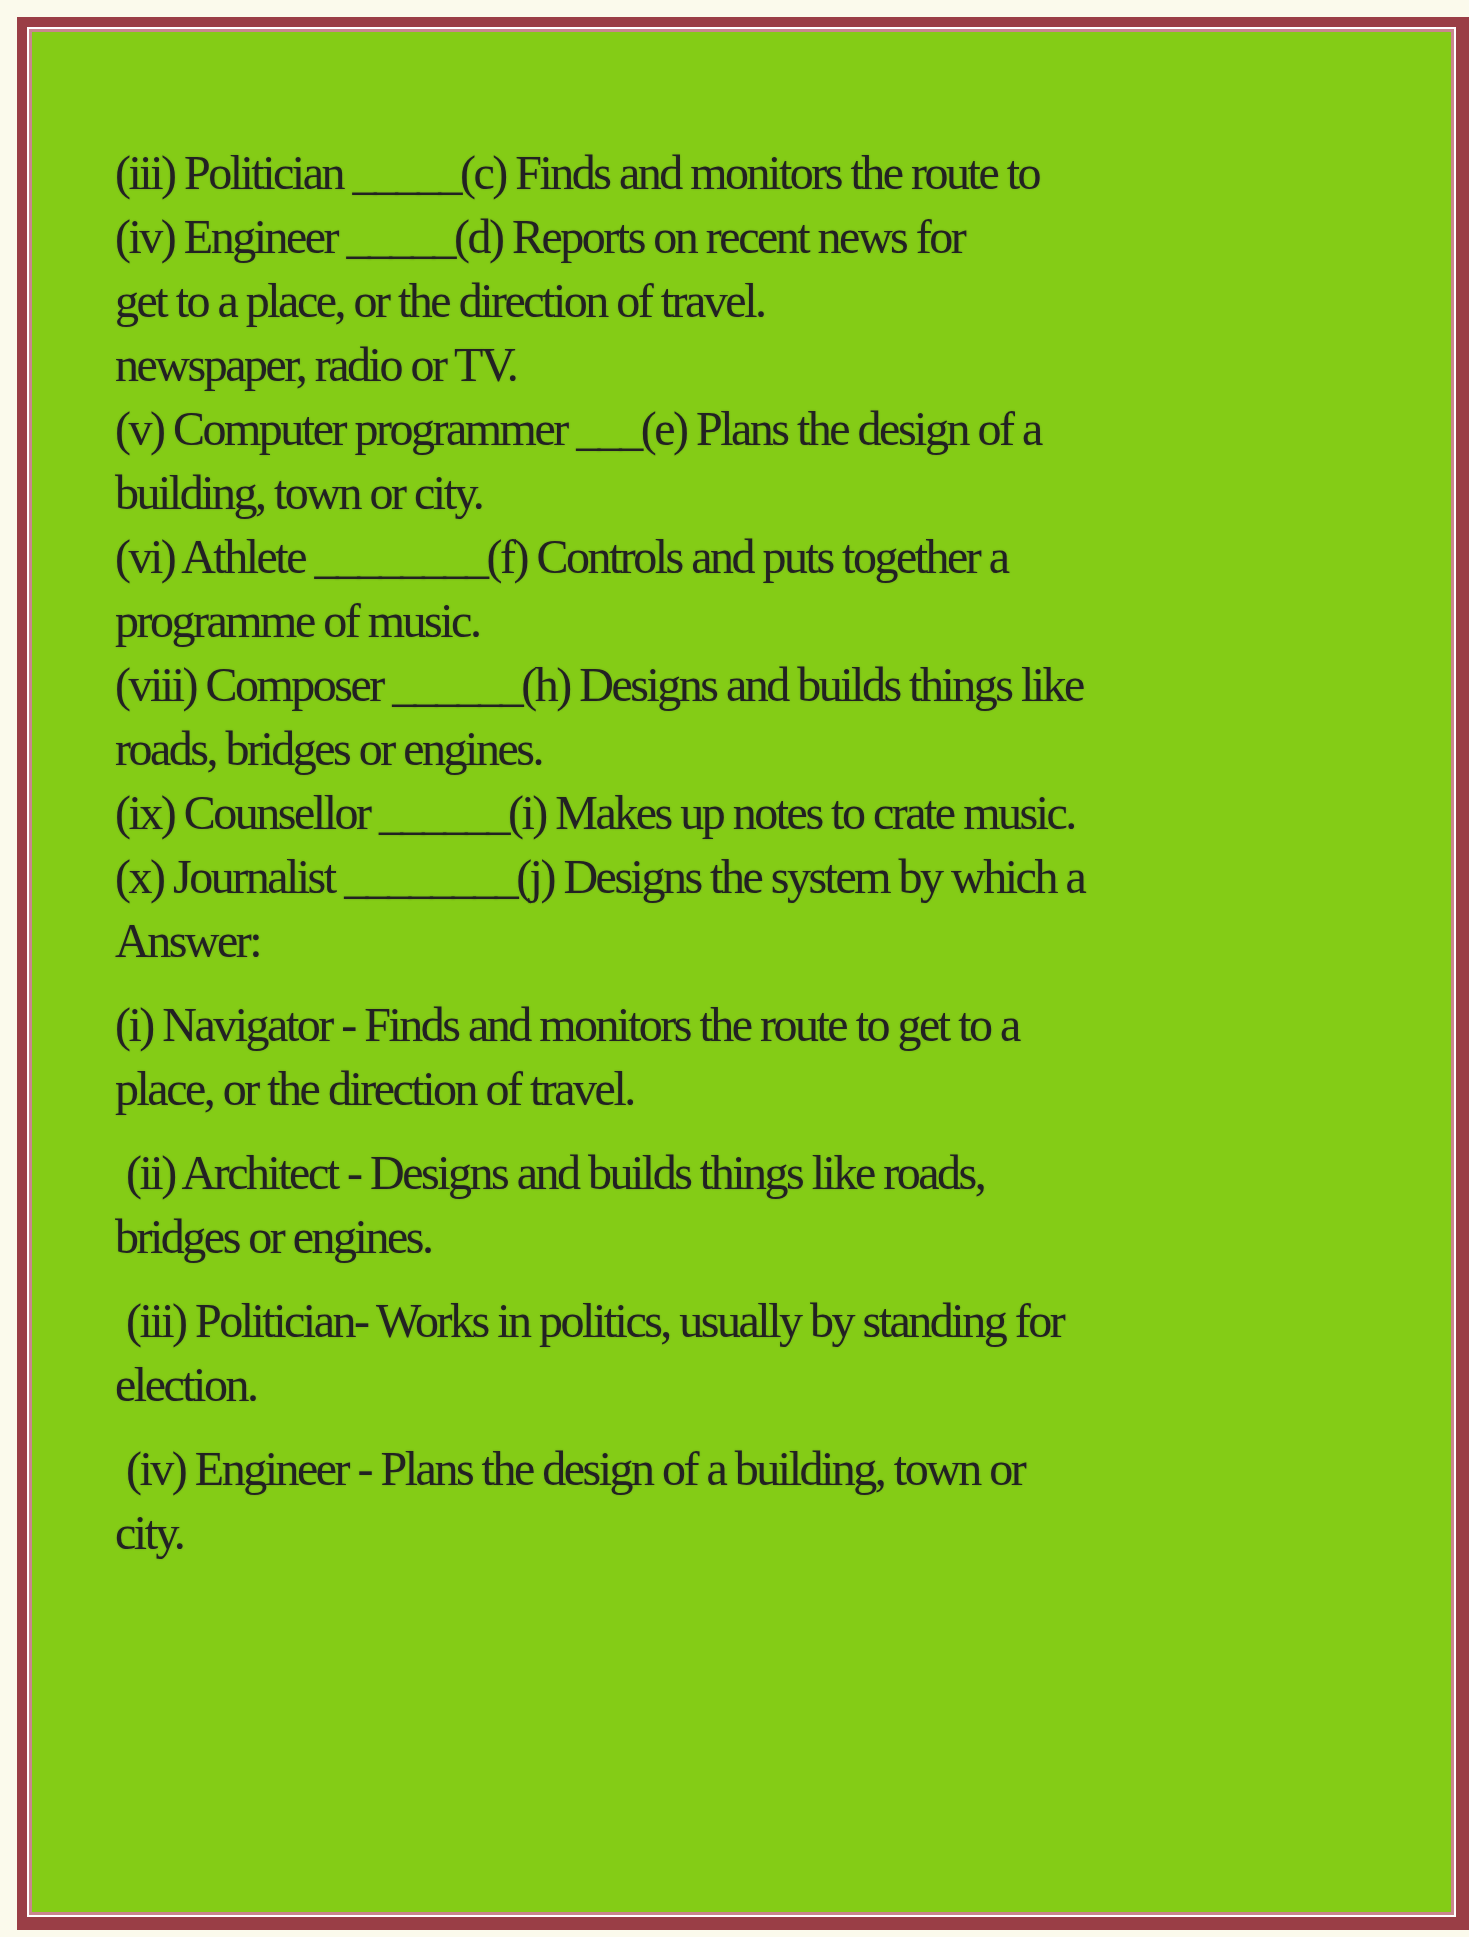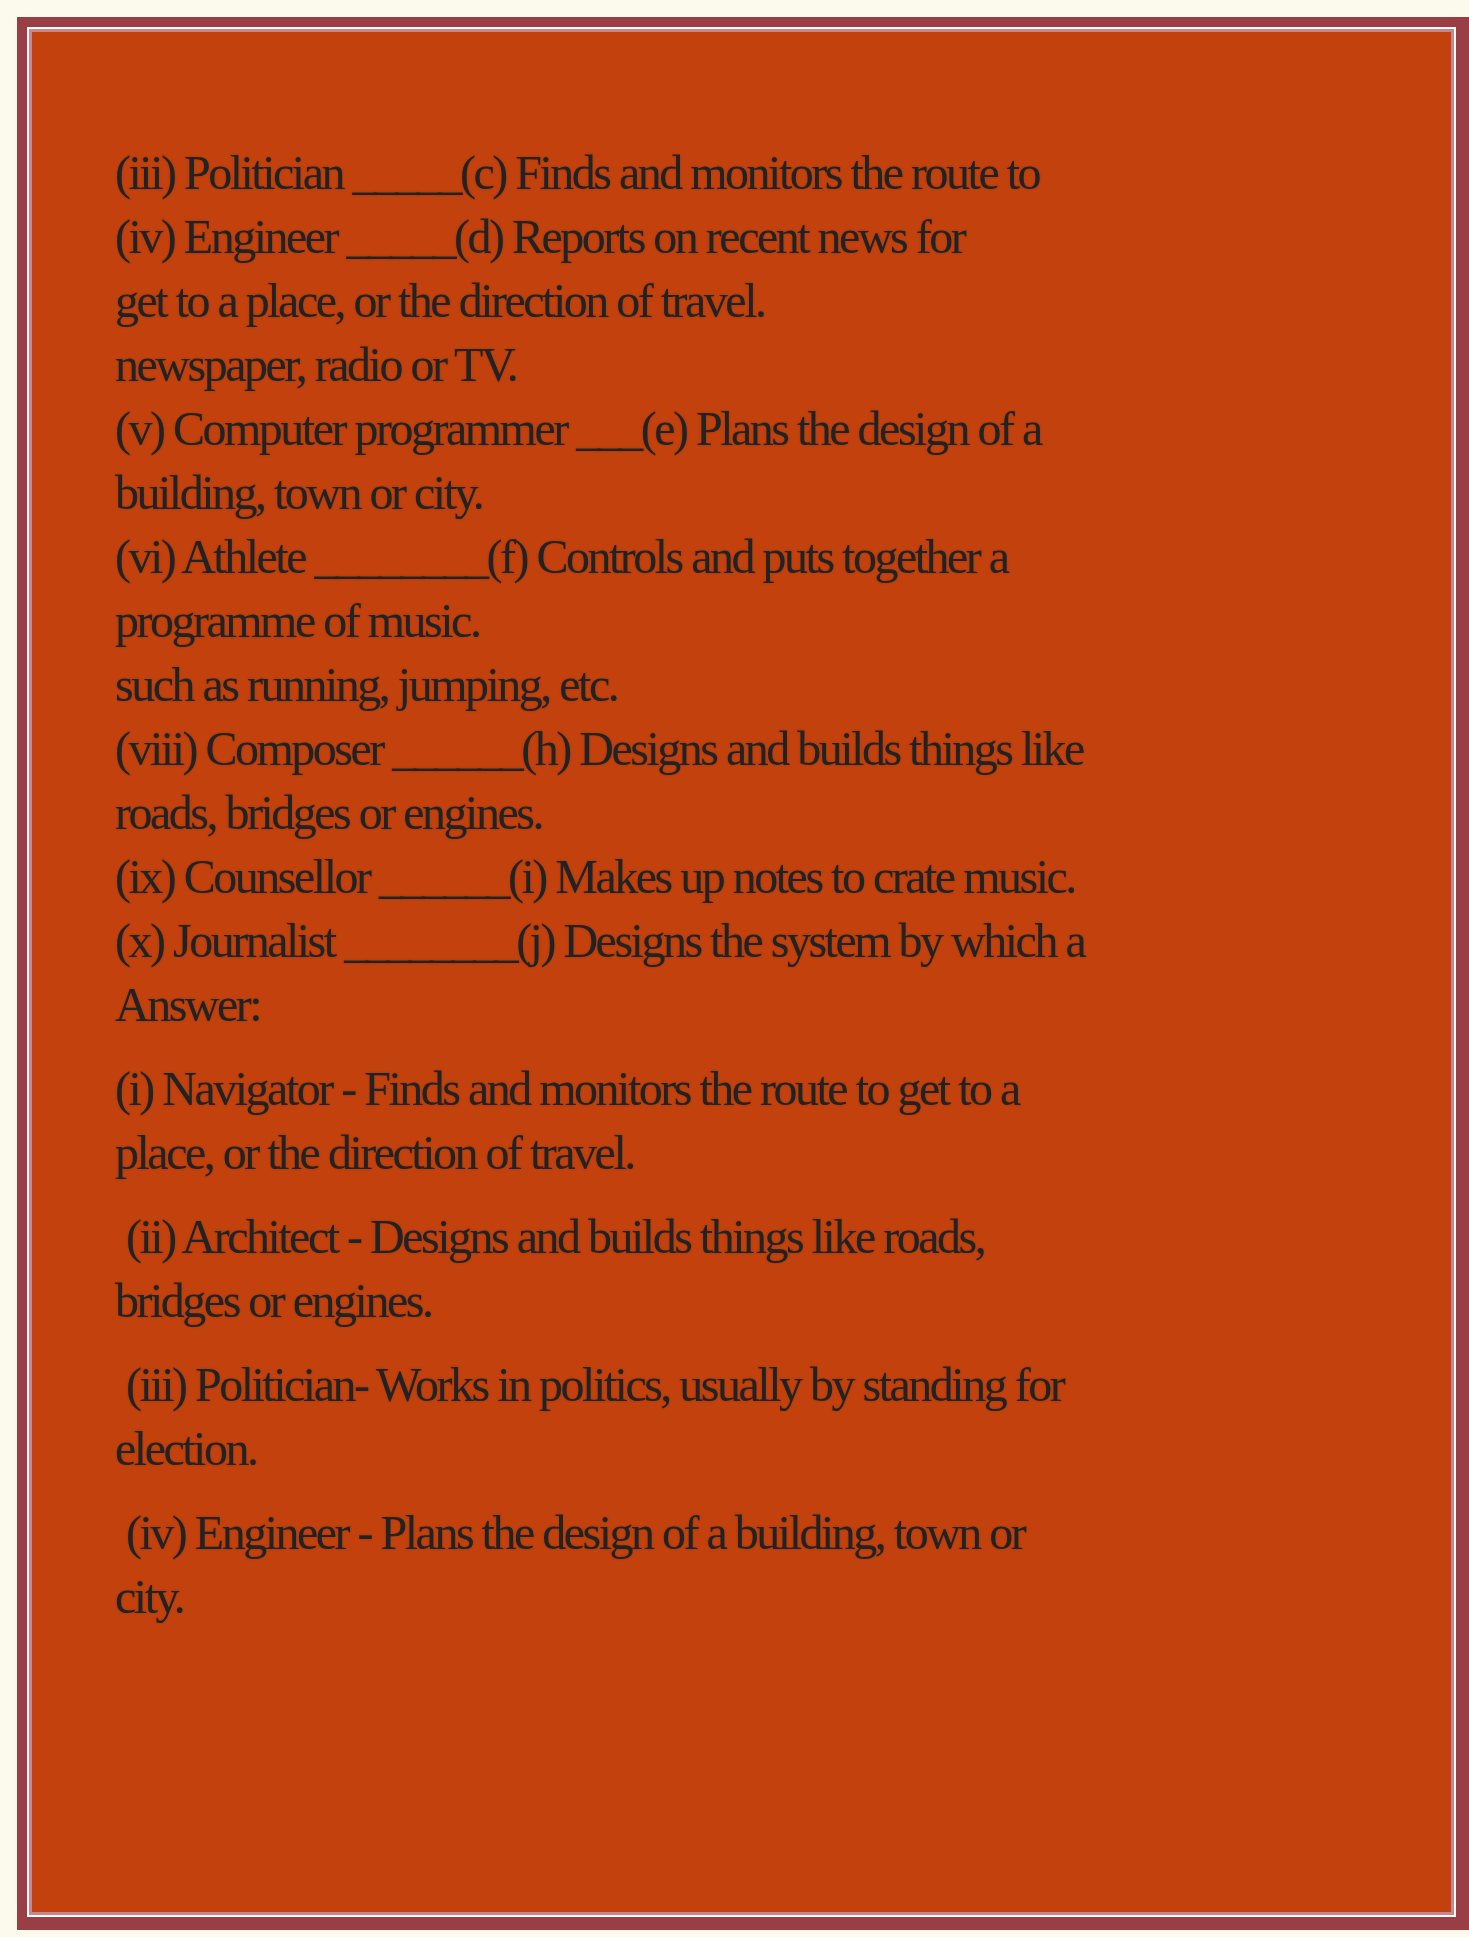--- a/index.html
+++ b/index.html
@@ -26,21 +26,21 @@
     bottom: 7px;
     border-style: solid;
     border-color: #9a3e46;
     border-width: 10px 13px 13px 10px;
     background: #ffffff;
   }
   .frame-inner {
     position: absolute;
     top: 2px; left: 2px; right: 2px; bottom: 2px;
     border: 3px solid #c9868e;
-    background: #c2410c;
+    background: #84cc16;
   }
   .content {
     position: absolute;
     top: 0; left: 0; right: 0; bottom: 0;
     padding: 109px 18px 0 83px;
     box-sizing: border-box;
     color: #222222;
     font-size: 48px;
     letter-spacing: -2.5px;
     text-shadow: 0 0 2px rgba(50,50,50,0.30);
@@ -69,21 +69,20 @@
       <div class="content">
 
         <div class="line">(iii) Politician _____(c) Finds and monitors the route to</div>
         <div class="line">(iv) Engineer _____(d) Reports on recent news for</div>
         <div class="line">get to a place, or the direction of travel.</div>
         <div class="line">newspaper, radio or TV.</div>
         <div class="line">(v) Computer programmer ___(e) Plans the design of a</div>
         <div class="line">building, town or city.</div>
         <div class="line">(vi) Athlete ________(f) Controls and puts together a</div>
         <div class="line">programme of music.</div>
-        <div class="line">such as running, jumping, etc.</div>
         <div class="line">(viii) Composer ______(h) Designs and builds things like</div>
         <div class="line">roads, bridges or engines.</div>
         <div class="line">(ix) Counsellor ______(i) Makes up notes to crate music.</div>
         <div class="line">(x) Journalist ________(j) Designs the system by which a</div>
 
         <div class="line answer-label">Answer:</div>
 
         <div class="para">
           <div class="line">(i) Navigator - Finds and monitors the route to get to a</div>
           <div class="line">place, or the direction of travel.</div>

